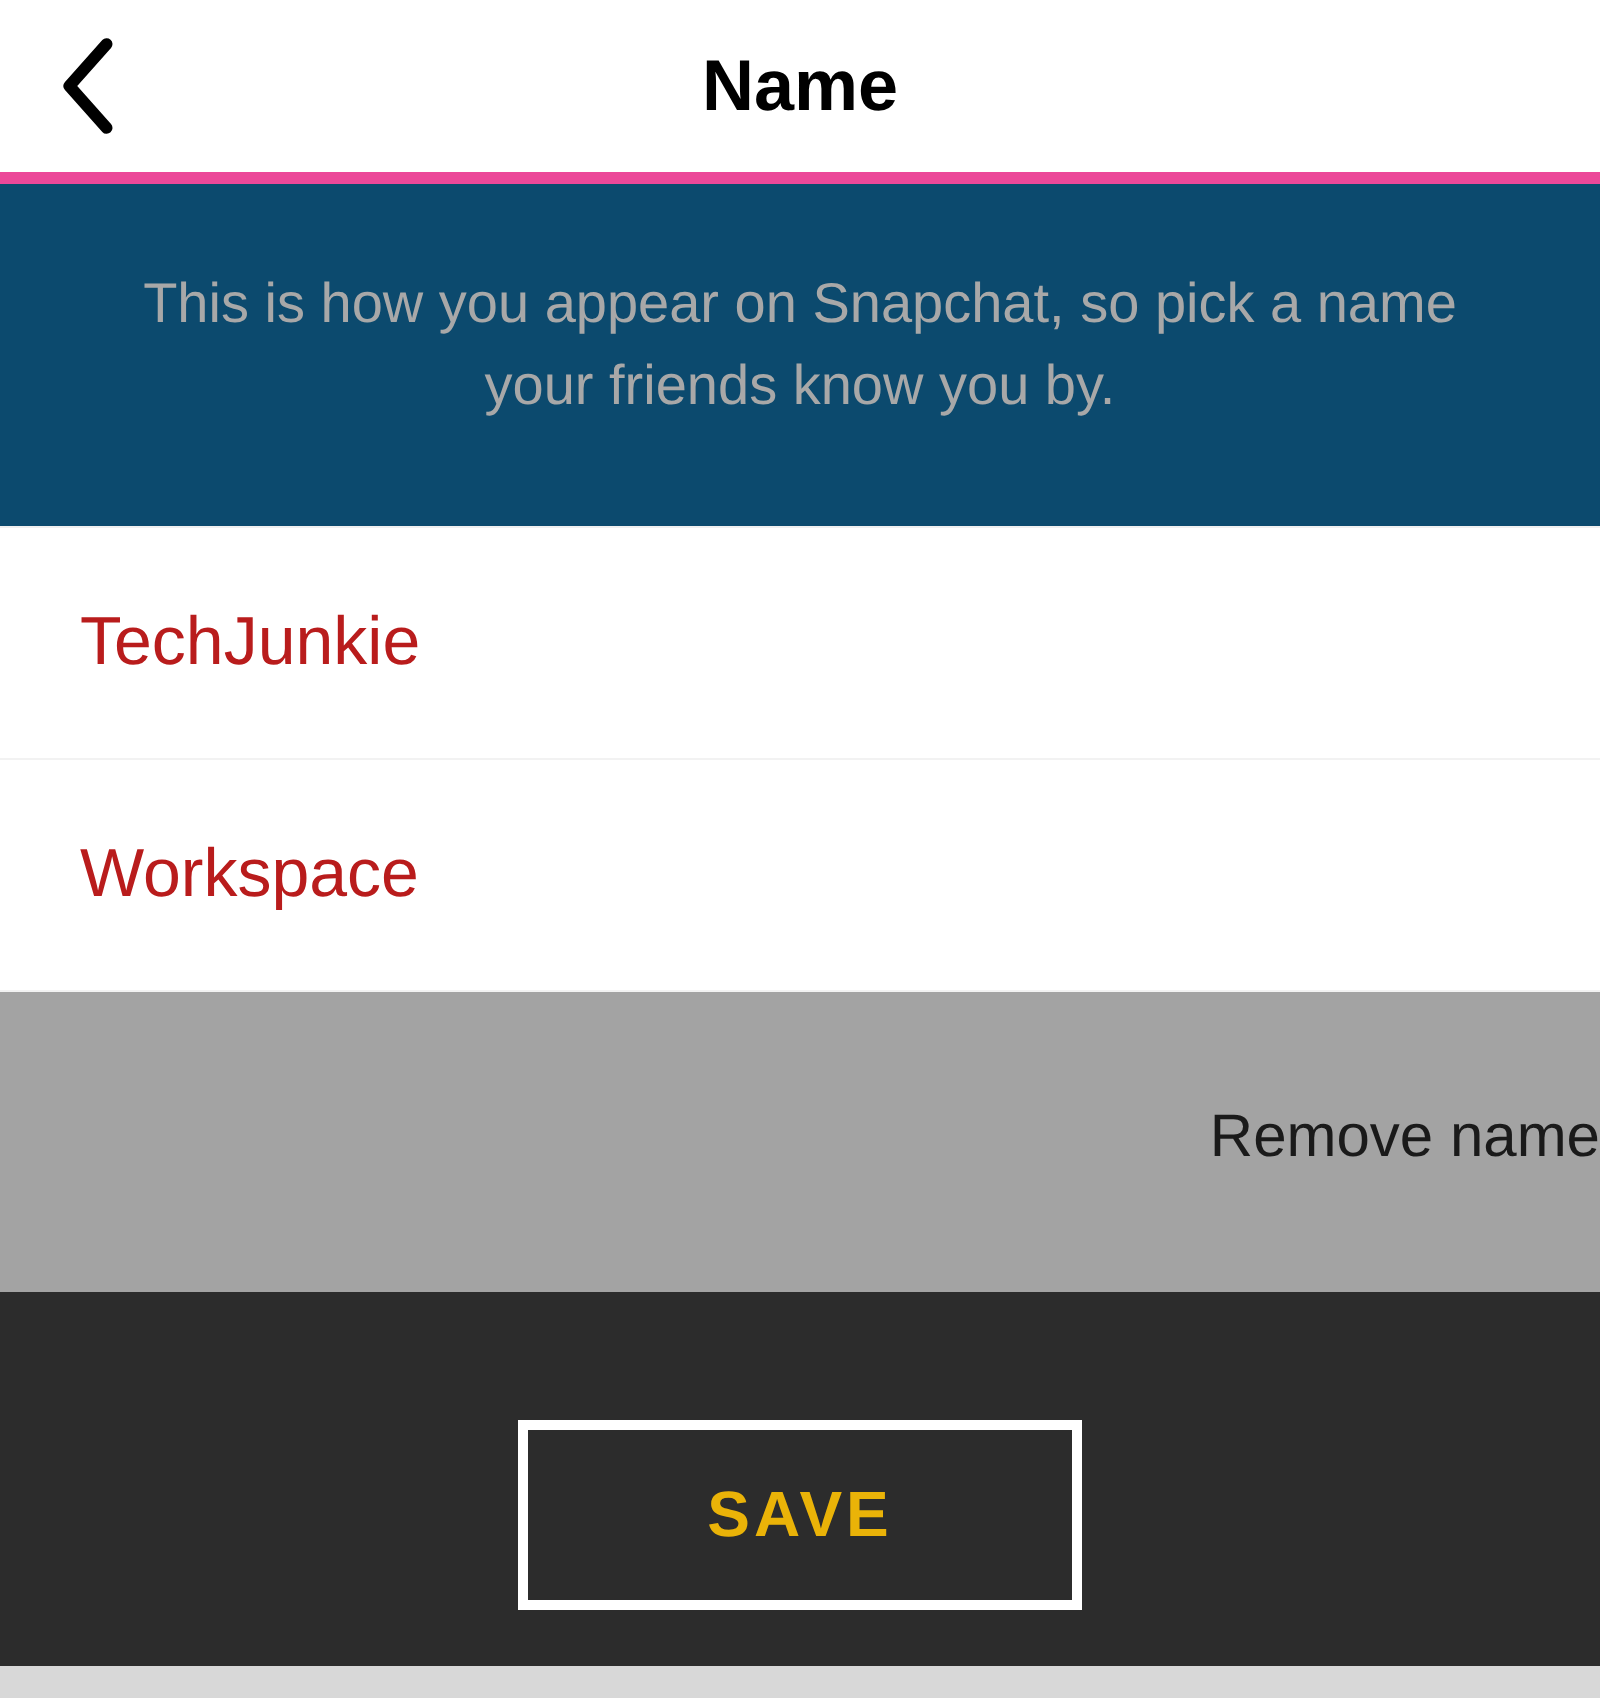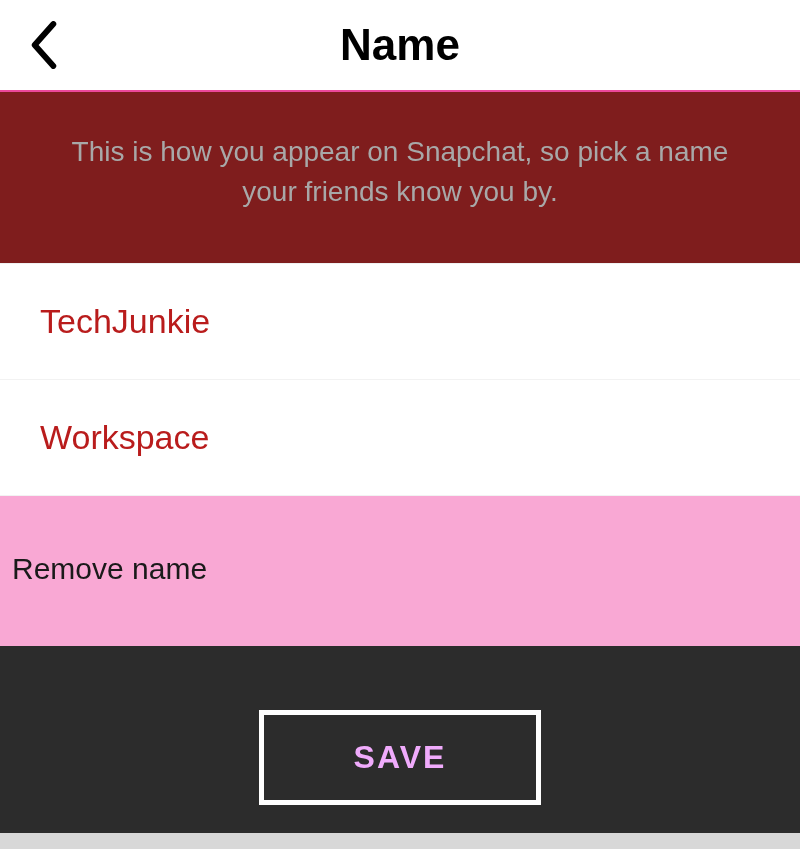--- a/index.html
+++ b/index.html
@@ -33,69 +33,69 @@
       justify-content: center;
     }
     .back-btn svg {
       width: 28px;
       height: 48px;
     }
     .header-title {
       position: absolute;
       left: 50%;
       transform: translateX(-50%);
-      font-size: 44px;
+      font-size: 36px;
       font-weight: 600;
       color: #000000;
     }
     .info-banner {
-      background: #7f1d1d;
+      background: #0c4a6e;
       padding: 40px 60px 50px 60px;
       text-align: center;
       color: #a8a8a8;
       font-size: 28px;
       line-height: 1.45;
-      border-top: 2px solid #ec4899;
+      border-top: 6px solid #ec4899;
       border-bottom: 1px solid #f0f0f0;
     }
     .input-row {
       background: #ffffff;
       padding: 38px 40px;
       border-bottom: 1px solid #f2f2f2;
     }
     .input-field {
       width: 100%;
       border: none;
       outline: none;
       font-size: 34px;
       font-weight: 500;
       color: #b91c1c;
       font-family: inherit;
       background: transparent;
     }
     .remove-section {
-      background: #f9a8d4;
-      text-align: left;
-      padding: 56px 0 60px 12px;
+      background: #a3a3a3;
+      text-align: right;
+      padding: 56px 0 60px 0;
       color: #1a1a1a;
       font-size: 30px;
       font-weight: 500;
       cursor: pointer;
     }
     .save-bar {
       background: #2c2c2c;
       padding: 28px 0;
       display: flex;
       align-items: center;
       justify-content: center;
     }
     .save-button {
       background: transparent;
       border: 5px solid #ffffff;
-      color: #f0abfc;
+      color: #eab308;
       font-size: 32px;
       font-weight: 600;
       letter-spacing: 2px;
       padding: 24px 90px;
       cursor: pointer;
       font-family: inherit;
       margin-top: 36px;
     }
     .bottom-strip {
       background: #d8d8d8;

